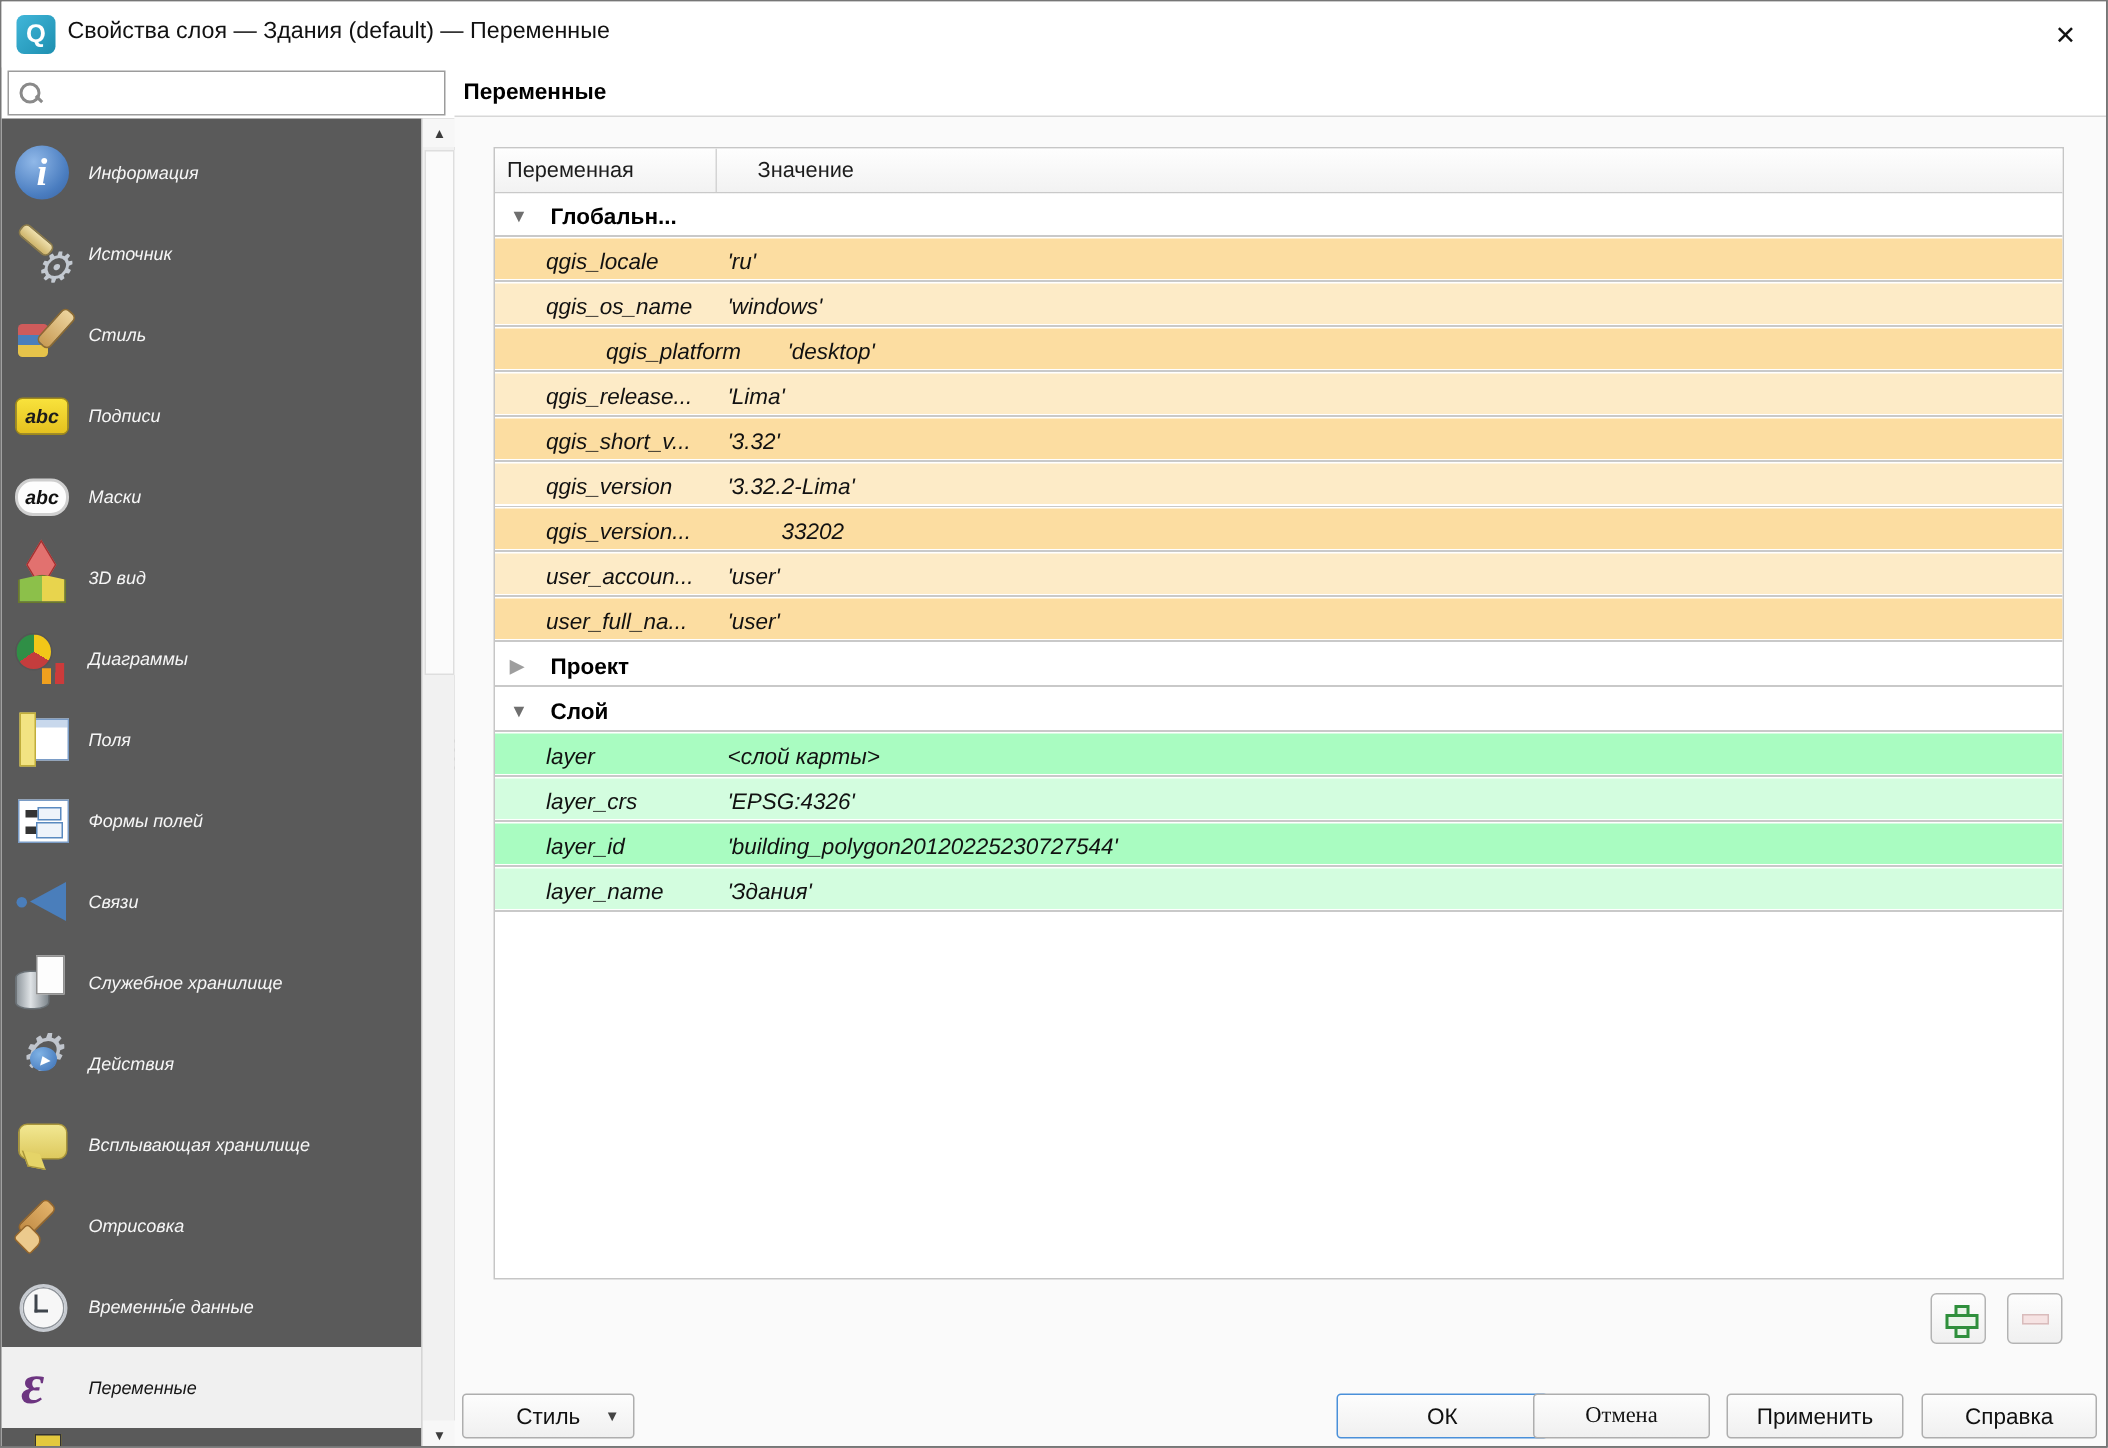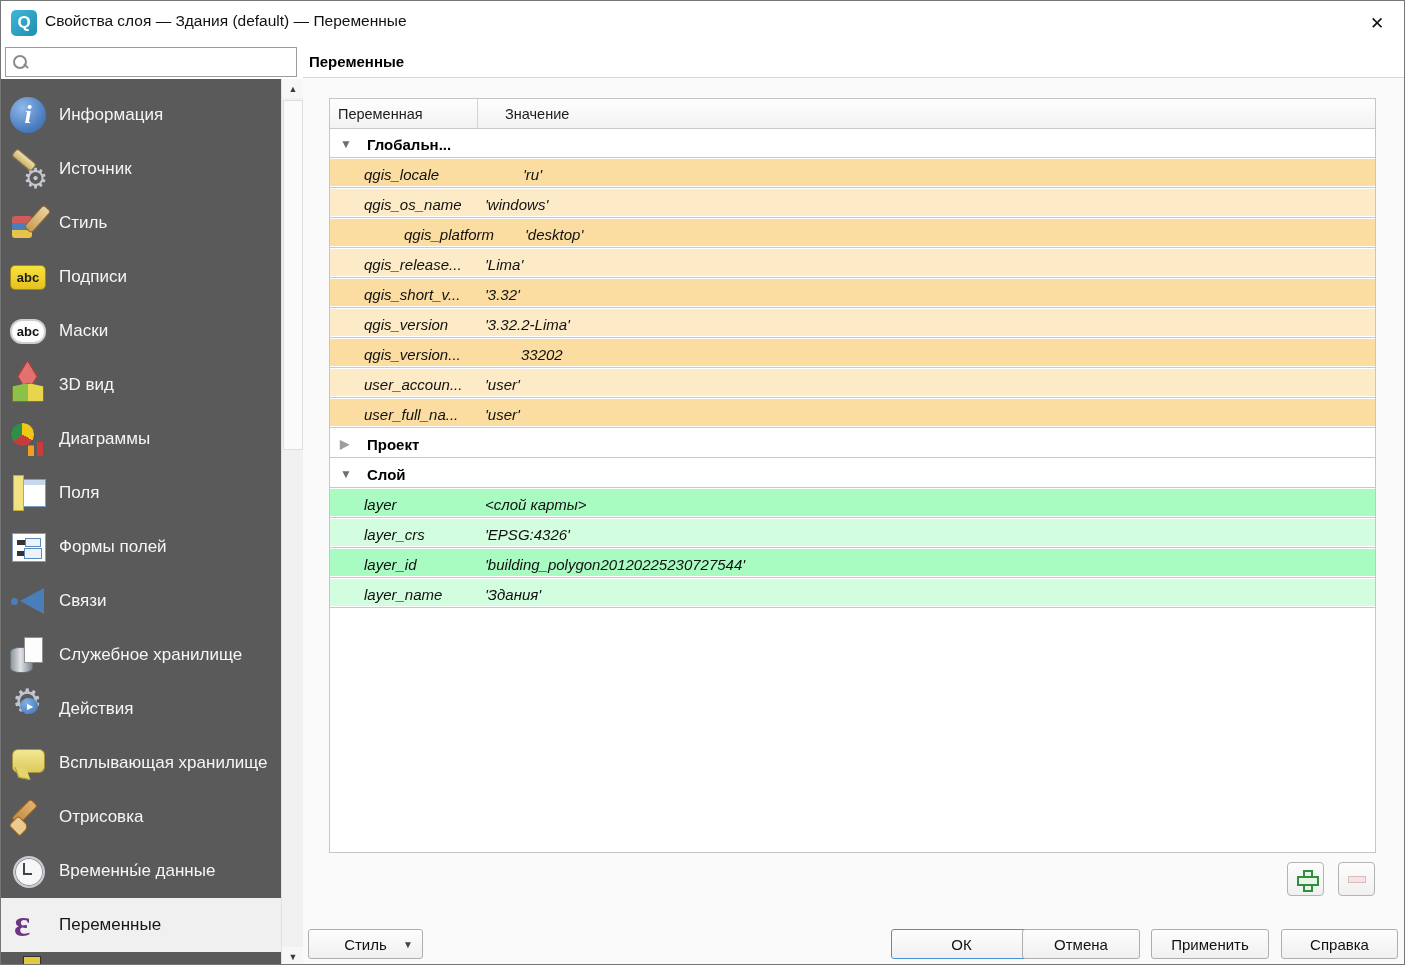--- a/index.html
+++ b/index.html
@@ -23,21 +23,21 @@
   .mag::before{ content:""; position:absolute; left:1px; top:1px; width:10px; height:10px;
                 border:2px solid #8a8a8a; border-radius:50%; }
   .mag::after{ content:""; position:absolute; left:11px; top:11px; width:6px; height:2px;
                background:#8a8a8a; transform:rotate(45deg); }
   .search-input{ border:none; outline:none; flex:1; height:24px; font-size:14px; background:transparent; }
 
   
   .sidebar{ position:absolute; left:0; top:78px; width:302px; height:887px; background:#5a5a5a; }
   .sb-list{ position:absolute; left:0; top:9px; width:280px; }
   .sb-item{ position:relative; height:54px; display:flex; align-items:center; cursor:pointer;
-            color:#f6f6f6; font-size:17px; }
+            color:#f6f6f6; font-size:12px;font-style:italic; }
   .sb-item.selected{ background:#f0f0f0; color:#161616; }
   .sb-item .lbl{ position:absolute; left:58px; white-space:nowrap; }
   .sb-partial{ position:relative; height:13px; overflow:hidden; }
   .sb-partial .chip{ position:absolute; left:22px; top:4px; width:18px; height:9px;
                      background:#e3c93e; border:1px solid #333; }
 
   
   .sb-scroll{ position:absolute; right:0; top:0; width:22px; height:100%; background:#f1f1f1;
               border-left:1px solid #e0e0e0; }
   .sb-up,.sb-down{ position:absolute; left:0; width:22px; height:19px; background:#f7f7f7;
@@ -85,21 +85,21 @@
   .minus{ position:absolute; left:9px; top:13px; width:18px; height:7px; background:#f6e3e3;
           border:1px solid #d9bcbc; }
 
   
   .btn{ position:absolute; top:851px; height:30px; border:1px solid #aeaeae; border-radius:3px;
         background:linear-gradient(#fdfdfd,#f0f0f0); font-size:15px; color:#111;
         display:flex; align-items:center; justify-content:center; cursor:pointer; }
   .btn-style{ left:5px; width:115px; }
   .btn-style .caret{ position:absolute; right:9px; font-size:10px; color:#444; }
   .btn-ok{ left:588px; width:141px; border:1px solid #4a90d9; }
-  .btn-cancel{ left:719px; width:118px; }
+  .btn-cancel{ left:719px; width:118px;font-family:Liberation Serif, serif; }
   .btn-apply{ left:848px; width:118px; }
   .btn-help{ left:978px; width:117px; }
 
   
   .ic{ position:absolute; left:9px; top:9px; width:36px; height:36px; }
   .ic-info{ border-radius:50%; background:radial-gradient(circle at 35% 30%,#90b8e8,#4a7dc0 65%,#3a62a0); }
   .ic-info::after{ content:"i"; position:absolute; inset:0; display:flex; align-items:center;
     justify-content:center; color:#fff; font:bold italic 26px "Liberation Serif",serif; }
   .ic-source::before{ content:"⚙"; position:absolute; right:-2px; bottom:-8px; font-size:28px; color:#c3c9d1; }
   .ic-source::after{ content:""; position:absolute; left:1px; top:4px; width:24px; height:8px;
@@ -271,21 +271,21 @@
     <div class="var-table">
       <div class="tbl-header">
         <div class="h1">Переменная</div>
         <div class="h2">Значение</div>
       </div>
       <div>
           <div class="trow grow" style="background: linear-gradient(rgb(255, 255, 255) 0px, rgb(255, 255, 255) 27px, rgb(255, 255, 255) 27px, rgb(255, 255, 255) 28px, rgb(201, 201, 201) 28px, rgb(201, 201, 201) 29px, rgb(255, 255, 255) 29px, rgb(255, 255, 255) 30px);">
             <span class="tri">▼</span>
             <span class="gname">Глобальн...</span>
           </div>
-          <div class="trow" style="background: linear-gradient(rgb(252, 221, 161) 0px, rgb(252, 221, 161) 27px, rgb(255, 255, 255) 27px, rgb(255, 255, 255) 28px, rgb(201, 201, 201) 28px, rgb(201, 201, 201) 29px, rgb(255, 255, 255) 29px, rgb(255, 255, 255) 30px); gap: 38px;">
+          <div class="trow" style="background: linear-gradient(rgb(252, 221, 161) 0px, rgb(252, 221, 161) 27px, rgb(255, 255, 255) 27px, rgb(255, 255, 255) 28px, rgb(201, 201, 201) 28px, rgb(201, 201, 201) 29px, rgb(255, 255, 255) 29px, rgb(255, 255, 255) 30px);">
             <span class="vname">qgis_locale</span>
             <span class="vval">'ru'</span>
           </div>
           <div class="trow" style="background: linear-gradient(rgb(253, 235, 199) 0px, rgb(253, 235, 199) 27px, rgb(255, 255, 255) 27px, rgb(255, 255, 255) 28px, rgb(201, 201, 201) 28px, rgb(201, 201, 201) 29px, rgb(255, 255, 255) 29px, rgb(255, 255, 255) 30px);">
             <span class="vname">qgis_os_name</span>
             <span class="vval">'windows'</span>
           </div>
           <div class="trow" style="background: linear-gradient(rgb(252, 221, 161) 0px, rgb(252, 221, 161) 27px, rgb(255, 255, 255) 27px, rgb(255, 255, 255) 28px, rgb(201, 201, 201) 28px, rgb(201, 201, 201) 29px, rgb(255, 255, 255) 29px, rgb(255, 255, 255) 30px); padding-left: 40px;">
             <span class="vname">qgis_platform</span>
             <span class="vval">'desktop'</span>

